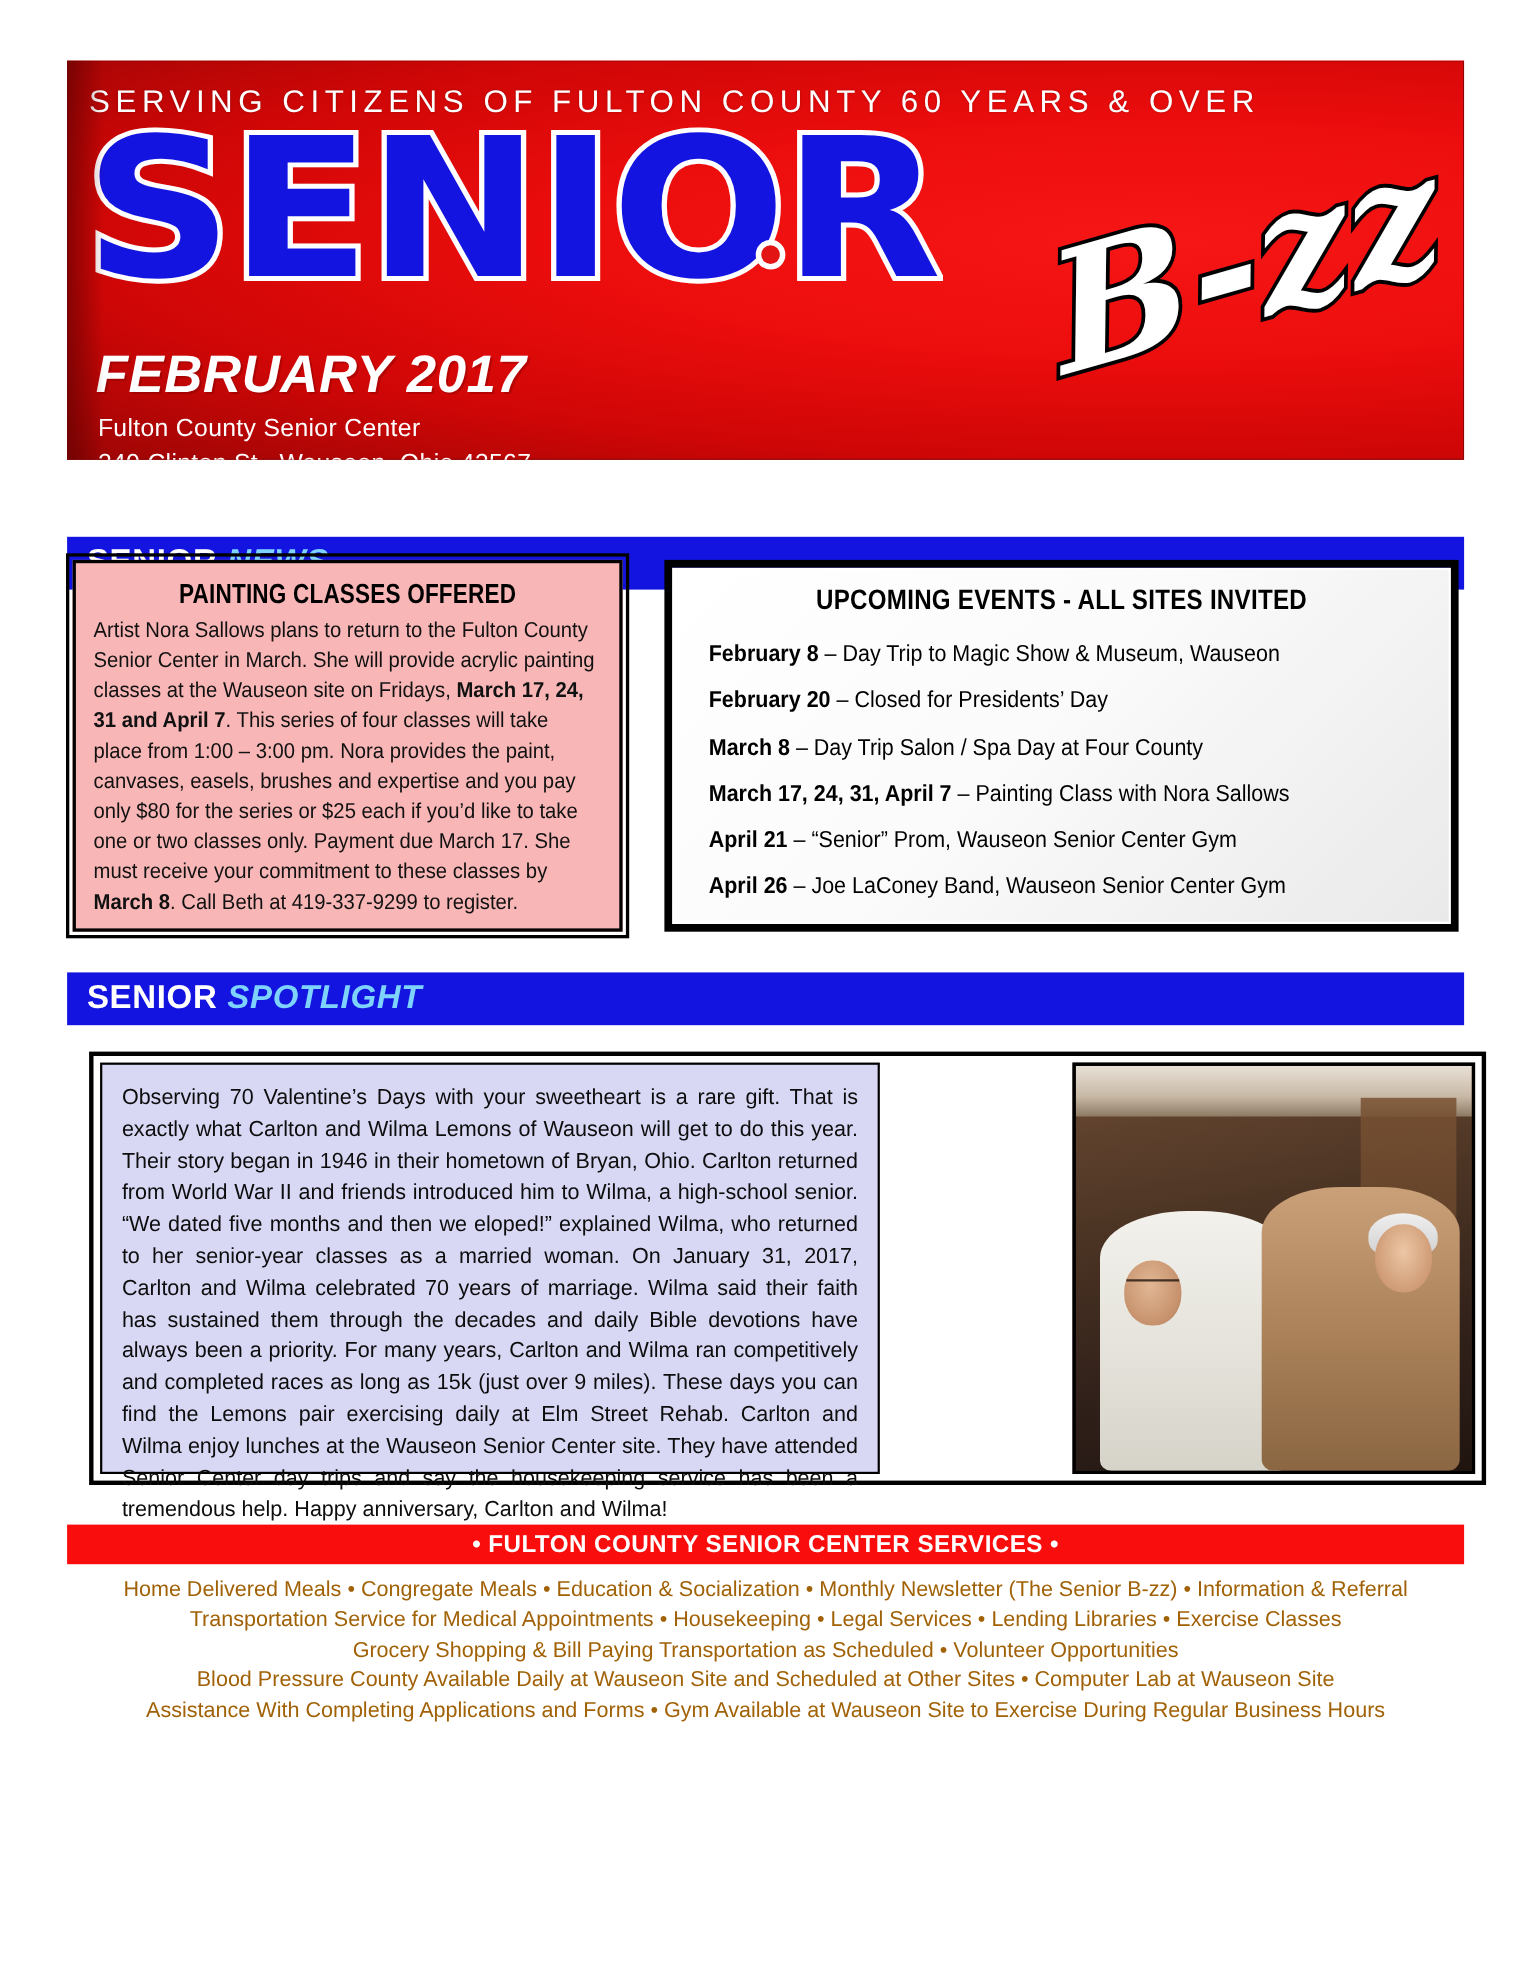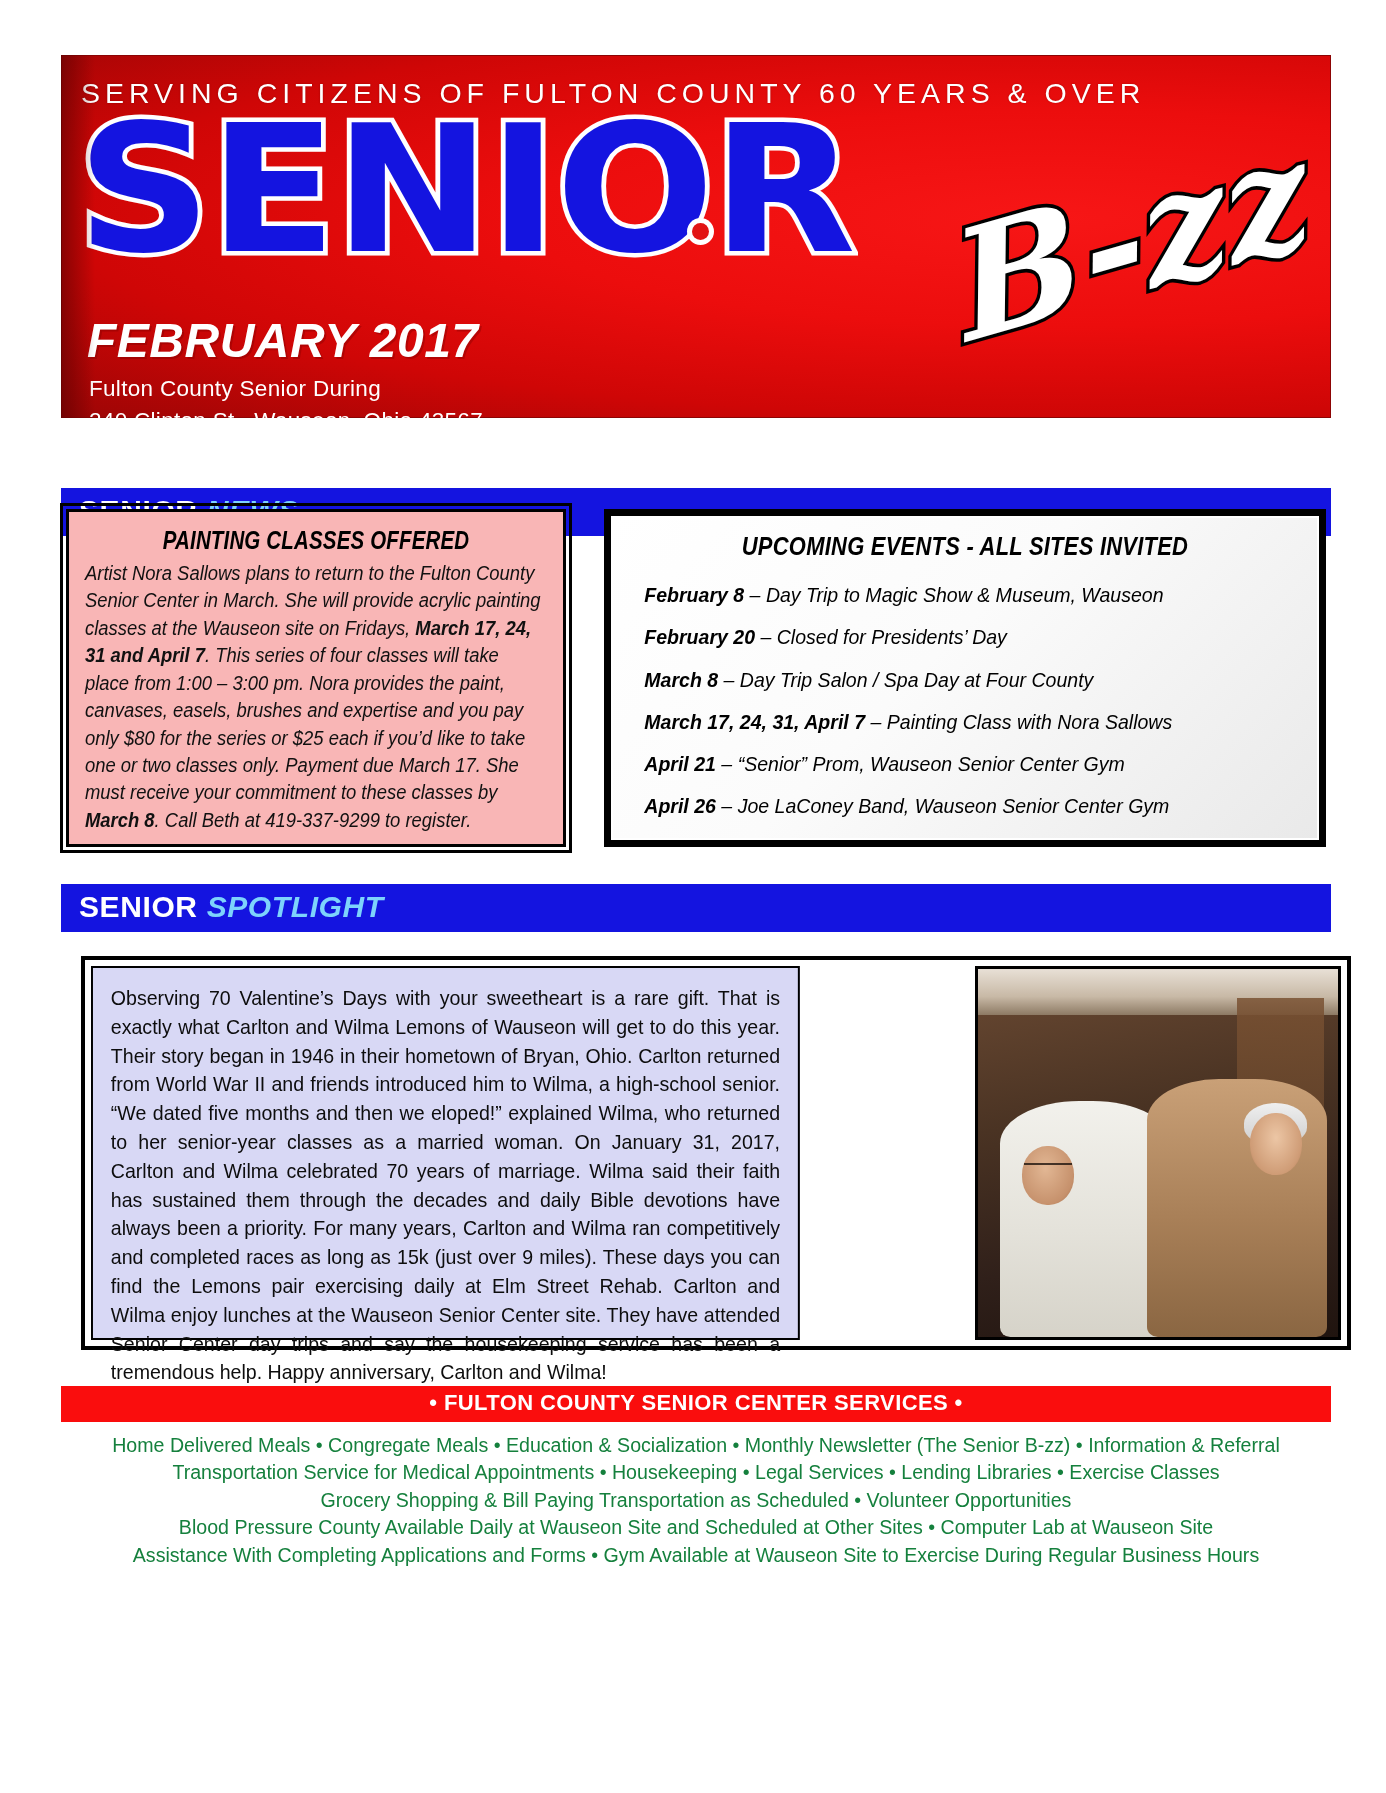--- a/index.html
+++ b/index.html
@@ -75,21 +75,21 @@
     background:#1414e0;
   }
   .band-txt{
     position:absolute;left:18px;top:50%;transform:translateY(-52%);
     font-size:30px;font-weight:700;letter-spacing:.6px;white-space:nowrap;
   }
   .band-txt .w{color:#ffffff;}
   .band-txt .g{color:#7dd3fc;font-style:italic;font-weight:700;margin-left:9px;}
 
   
-  .news-row{position:absolute;left:61px;top:503px;width:1270px;height:348px;font-style:italic;}
+  .news-row{position:absolute;left:61px;top:503px;width:1270px;height:348px;}
 
   .painting-box{
     position:absolute;left:5px;top:6px;width:500px;height:338px;
     background:#f9b6b6;
     border:3px solid #000;
     outline:3px solid #000;outline-offset:3px;
     box-sizing:border-box;
     padding:14px 16px 10px 16px;
   }
   .painting-title{
@@ -174,37 +174,37 @@
     position:absolute;left:61px;top:1386px;width:1270px;height:36px;
     background:#fa0d0d;
   }
   .svc-bar-txt{
     position:absolute;left:0;top:50%;transform:translateY(-52%);width:100%;
     text-align:center;color:#ffffff;font-size:22px;font-weight:700;
     letter-spacing:.4px;white-space:nowrap;
   }
   .svc-list{
     position:absolute;left:61px;top:1432px;width:1270px;
-    text-align:center;color:#15803d;font-size:19.6px;line-height:1.40;
+    text-align:center;color:#a16207;font-size:19.6px;line-height:1.40;
   }
   .svc-list div{white-space:nowrap;}
 </style>
 </head>
 <body>
 
 <div class="page">
 
   <div class="masthead">
     <div class="tagline">SERVING CITIZENS OF FULTON COUNTY 60 YEARS &amp; OVER</div>
     <div class="wordmark">SENIOR</div>
     <div class="wordmark-dot"></div>
     <div class="bzz">B-zz</div>
     <div class="issue-date">FEBRUARY 2017</div>
     <div class="org-lines">
-      <div>Fulton County Senior During</div>
+      <div>Fulton County Senior Center</div>
       <div>240 Clinton St., Wauseon, Ohio 43567</div>
 
     </div>
   </div>
 
   <div class="band" style="top:488px;">
     <div class="band-txt">
       <span class="w">SENIOR</span><span class="g">NEWS</span>
     </div>
   </div>

